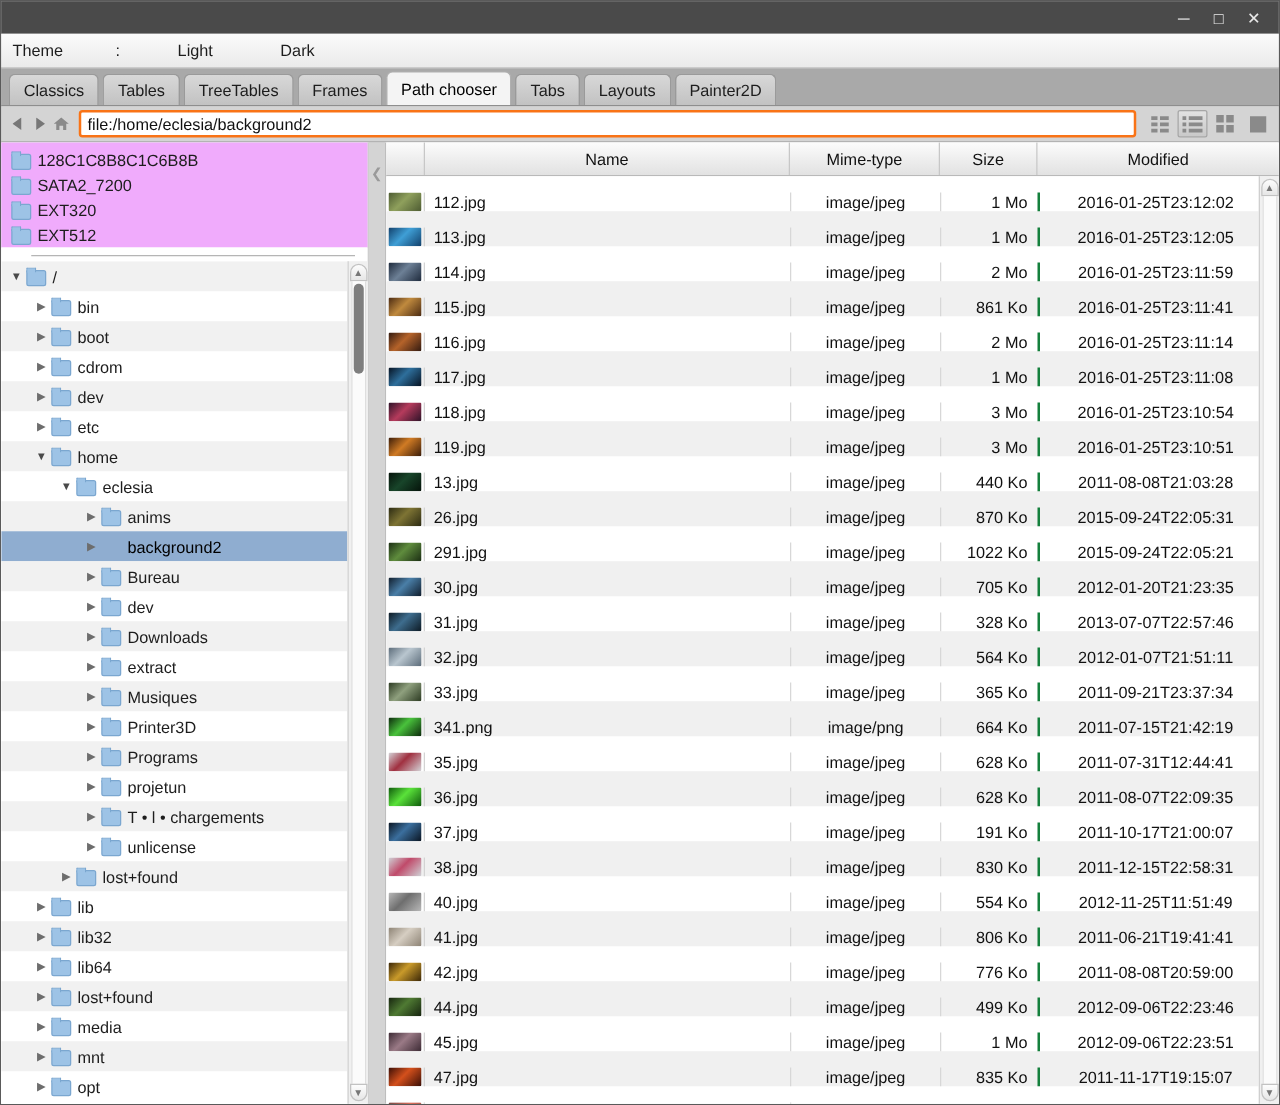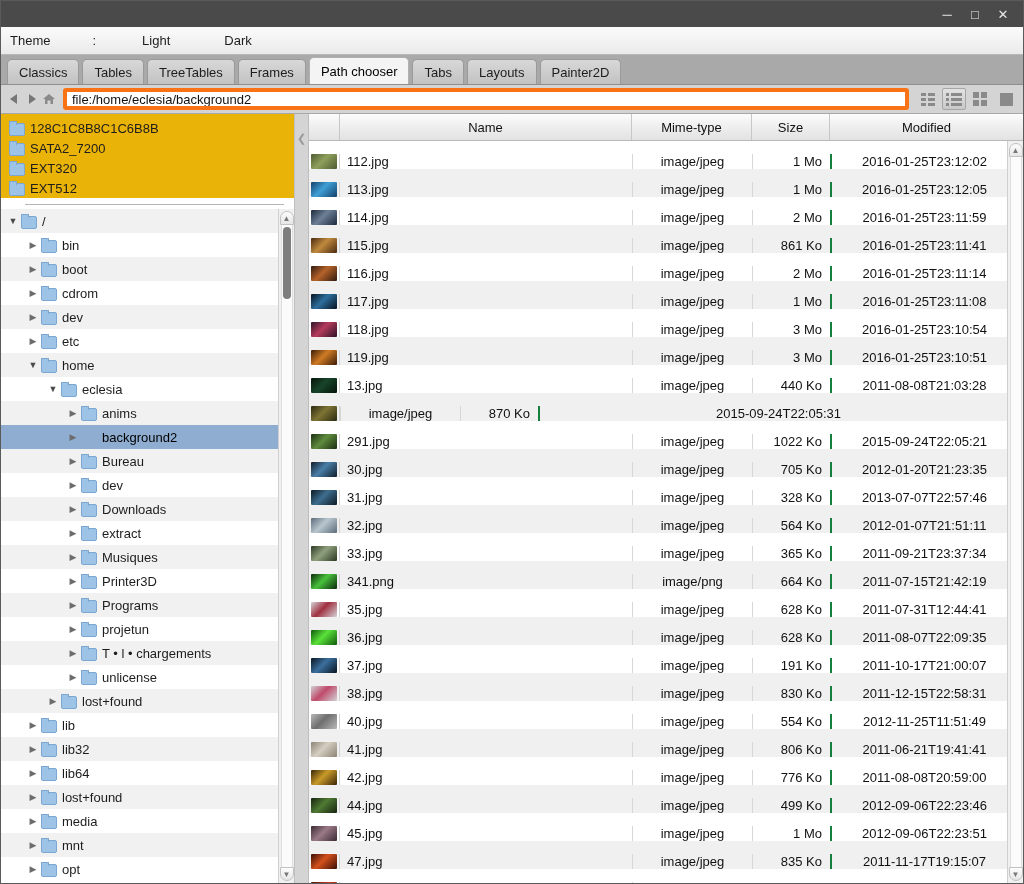--- a/index.html
+++ b/index.html
@@ -83,21 +83,21 @@
     width: 17px; height: 20px;
     display: flex; align-items: center; justify-content: center;
     color: #666; font-size: 11px; cursor: pointer;
   }
   .navbtn svg { display: block; }
   .addr-input {
     flex: 1 1 auto;
     height: 22px;
     margin: 0 3px 0 6px;
     background: #fff;
-    border: 4px solid #f97316;
+    border: 2px solid #f97316;
     border-radius: 3px;
     font-family: "Liberation Sans", sans-serif;
     font-size: 13px;
     color: #111;
     padding: 0 5px;
     outline: none;
   }
   .viewbtns { display: flex; align-items: center; gap: 2px; padding-left: 4px; }
   .viewbtn {
     width: 24px; height: 22px;
@@ -130,21 +130,21 @@
   
   .leftpane {
     width: 294px; flex: 0 0 294px;
     display: flex; flex-direction: column;
     background: #fff;
     border-right: 1px solid #c0c0c0;
     min-height: 0;
   }
   .shortcuts {
     flex: 0 0 auto;
-    background: #eab308;
+    background: #f0abfc;
     padding: 4px 0 0 0;
   }
   .shortcut {
     height: 20px;
     display: flex; align-items: center;
     padding-left: 8px;
     font-size: 13px; color: #1d1d1d;
     cursor: pointer;
   }
   .sep-wrap { padding: 6px 10px 4px 24px; background: #fff; }
@@ -658,20 +658,21 @@
               </div>
               <div class="cell c-name">13.jpg</div>
               <div class="cell c-mime">image/jpeg</div>
               <div class="cell c-size">440 Ko</div>
               <div class="cell c-mod">2011-08-08T21:03:28</div>
             </div>
             <div class="frow alt">
               <div class="cell c-thumb">
                 <div class="thumb" style="background: linear-gradient(135deg, rgb(43, 42, 18) 0%, rgb(126, 116, 52) 45%, rgb(43, 42, 18) 100%);"></div>
               </div>
+              <div class="cell c-name">26.jpg</div>
               <div class="cell c-mime">image/jpeg</div>
               <div class="cell c-size">870 Ko</div>
               <div class="cell c-mod">2015-09-24T22:05:31</div>
             </div>
             <div class="frow">
               <div class="cell c-thumb">
                 <div class="thumb" style="background: linear-gradient(135deg, rgb(27, 46, 19) 0%, rgb(95, 140, 61) 45%, rgb(27, 46, 19) 100%);"></div>
               </div>
               <div class="cell c-name">291.jpg</div>
               <div class="cell c-mime">image/jpeg</div>

